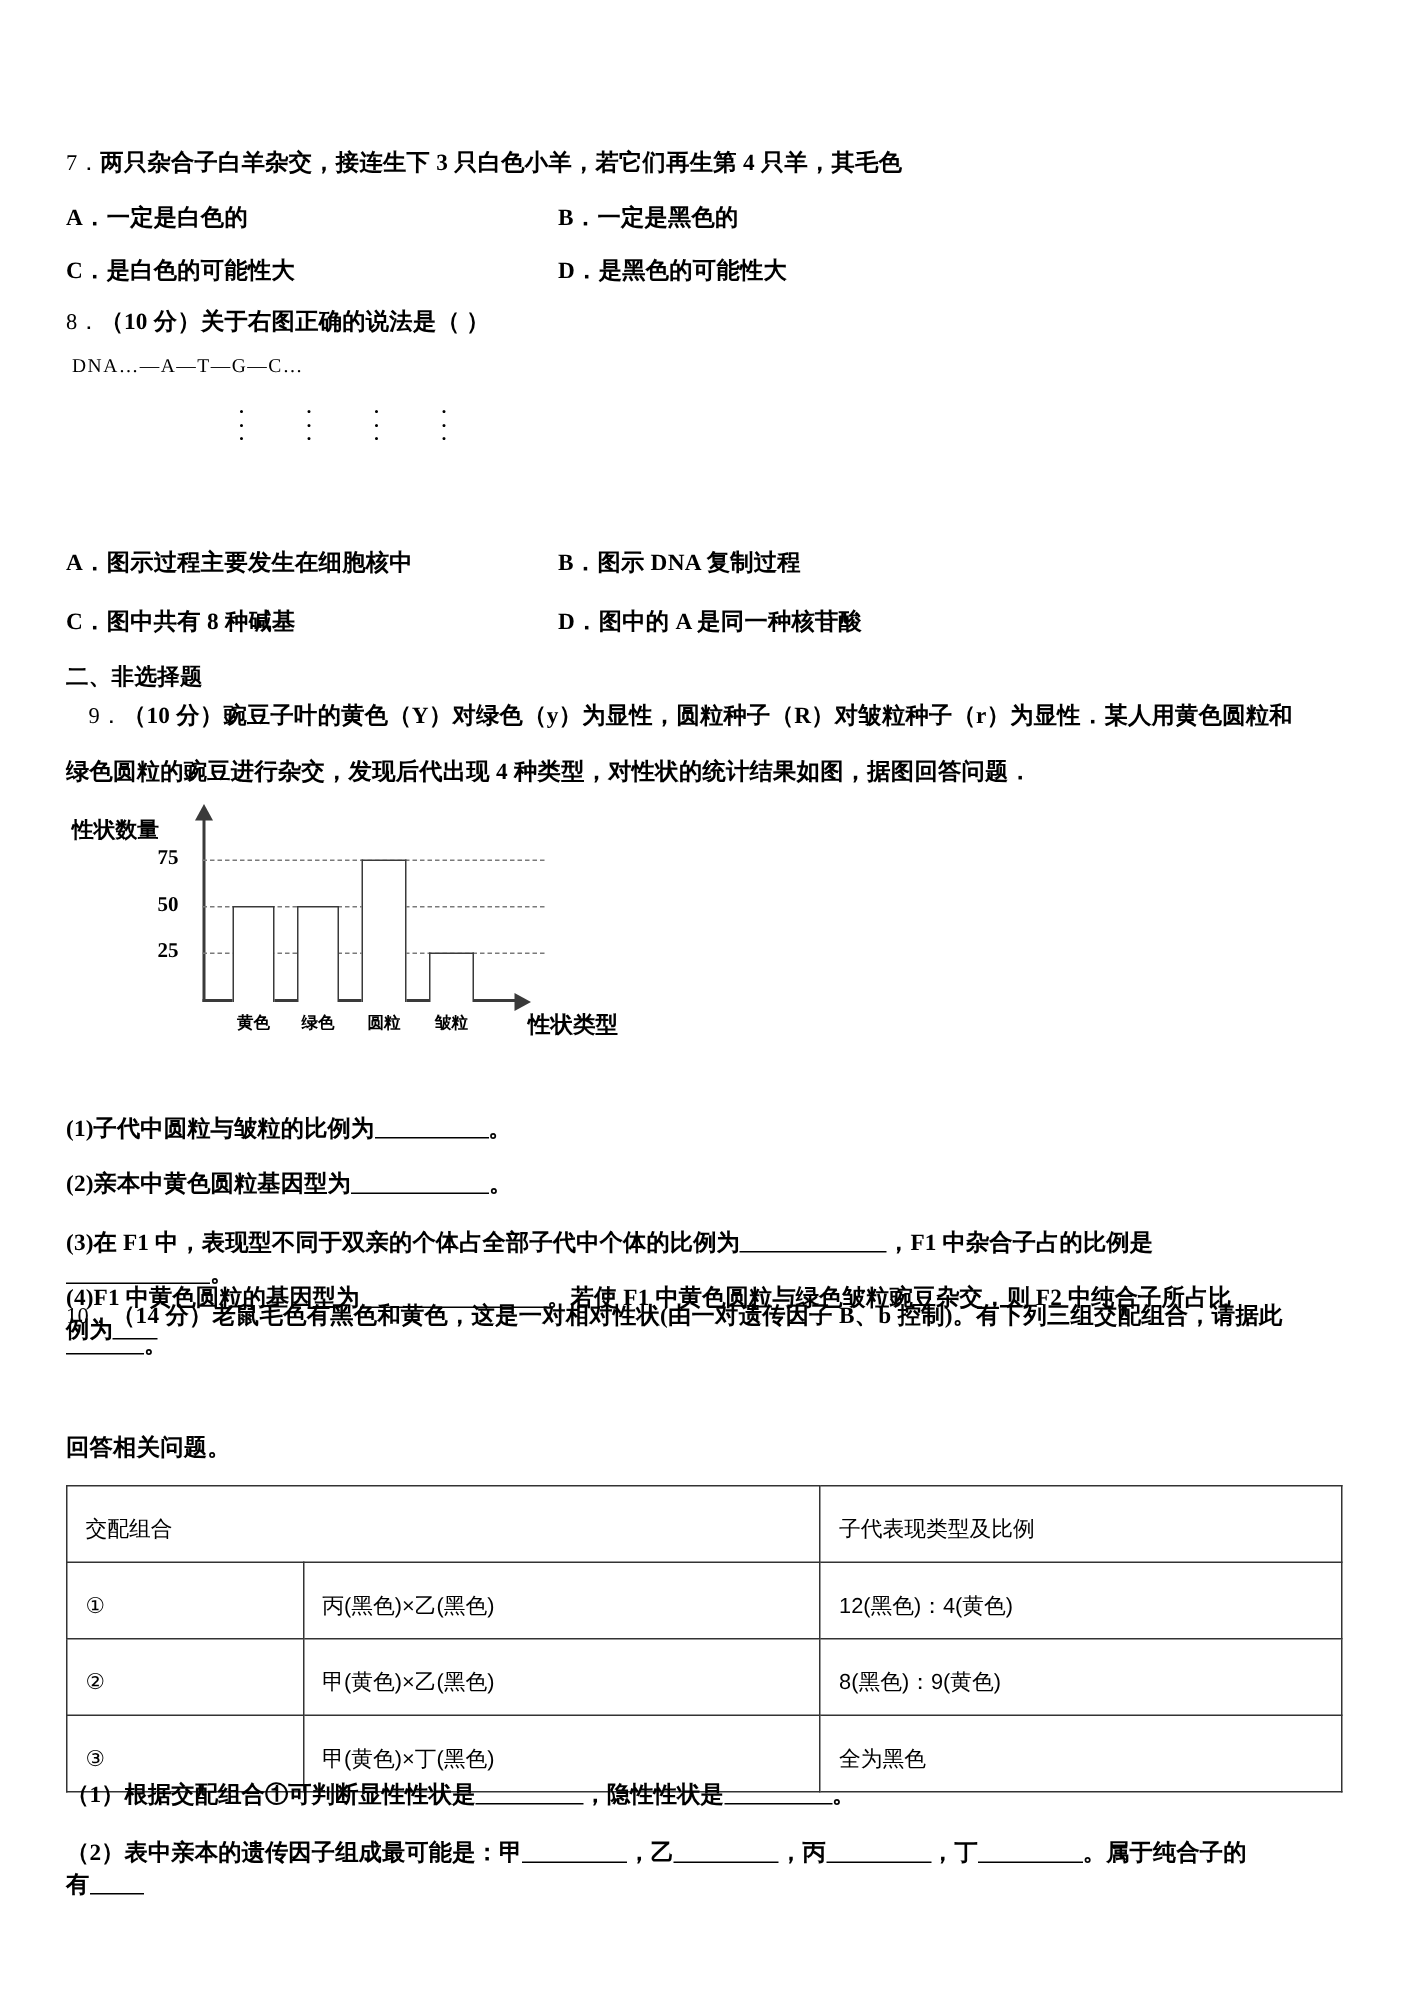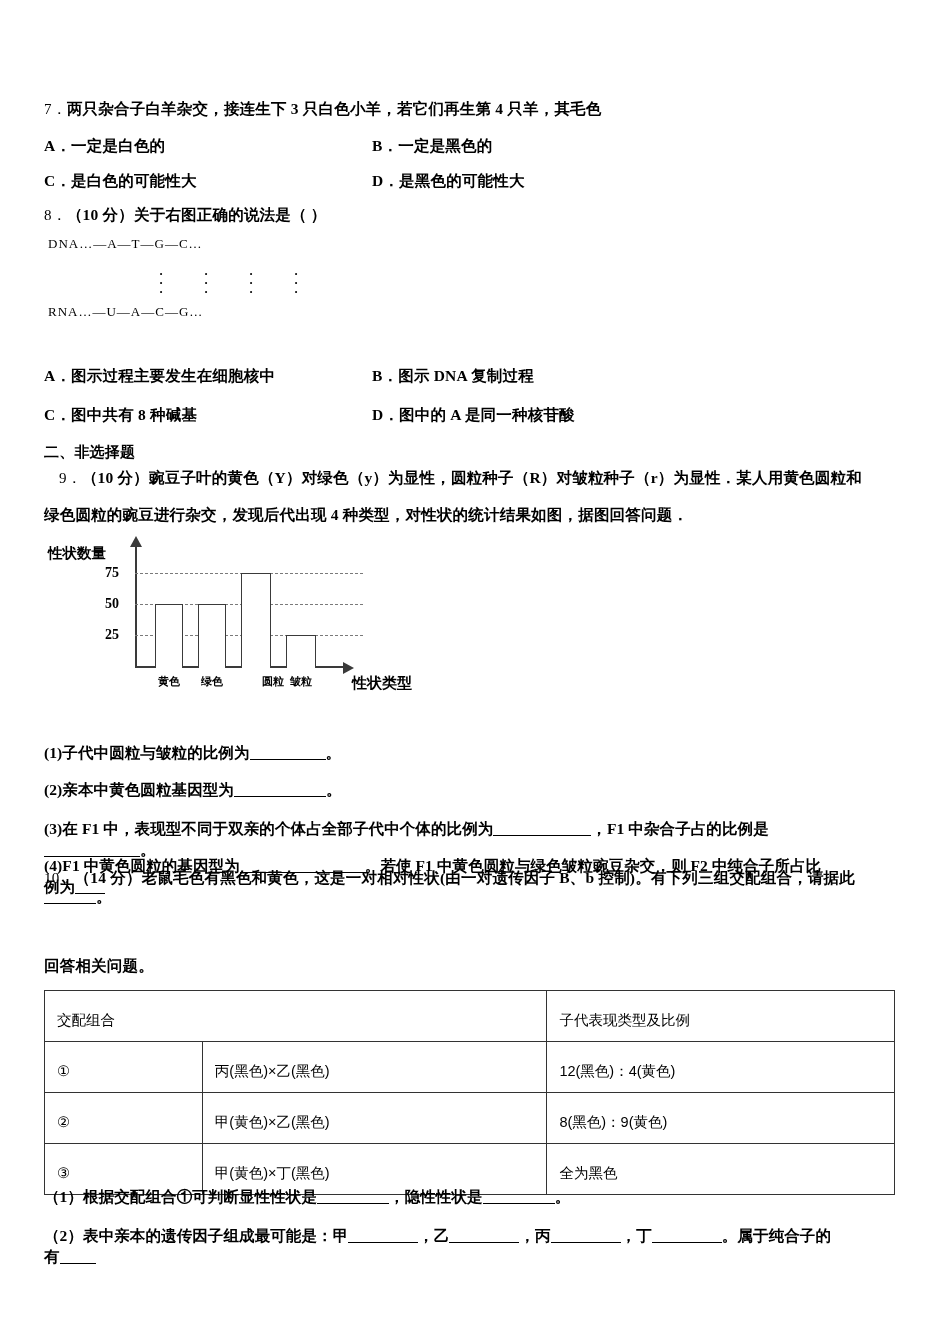--- a/index.html
+++ b/index.html
@@ -222,21 +222,20 @@
     <div class="dotscol" style="left:198px;">
         <span>·</span>
         <span>·</span>
         <span>·</span>
       </div>
     <div class="dotscol" style="left:243px;">
         <span>·</span>
         <span>·</span>
         <span>·</span>
       </div>
-    <div class="dnarow bot">RNA…—U—A—C—G…</div>
   </div>
 
   <div class="qline" style="left:44px; top:366px;">
     <span class="opt-label">A．</span><span class="bold">图示过程主要发生在细胞核中</span>
   </div>
   <div class="qline" style="left:372px; top:366px;">
     <span class="opt-label">B．</span><span class="bold">图示 DNA 复制过程</span>
   </div>
   <div class="qline" style="left:44px; top:405px;">
     <span class="opt-label">C．</span><span class="bold">图中共有 8 种碱基</span>
@@ -269,21 +268,21 @@
     <div class="ytick" style="top:60px;">50</div>
     <div class="ytick" style="top:91px;">25</div>
 
     <div class="bar" style="left:115px; top:68px;  width:28px; height:64px;"></div>
     <div class="bar" style="left:158px; top:68px;  width:28px; height:64px;"></div>
     <div class="bar" style="left:201px; top:37px;  width:30px; height:95px;"></div>
     <div class="bar" style="left:246px; top:99px;  width:30px; height:33px;"></div>
 
     <div class="xtick" style="left:101px; top:138px; width:56px;">黄色</div>
     <div class="xtick" style="left:144px; top:138px; width:56px;">绿色</div>
-    <div class="xtick" style="left:188px; top:138px; width:56px;text-align:right;">圆粒</div>
+    <div class="xtick" style="left:188px; top:138px; width:56px;">圆粒</div>
     <div class="xtick" style="left:233px; top:138px; width:56px;">皱粒</div>
   </div>
 
   <div class="body-text bold" style="left:44px; top:742px;">
     <span>(1)子代中圆粒与皱粒的比例为</span><span class="blank" style="width:76px;"></span><span>。</span>
   </div>
 
   <div class="body-text bold" style="left:44px; top:779px;">
     <span>(2)亲本中黄色圆粒基因型为</span><span class="blank" style="width:92px;"></span><span>。</span>
   </div>

